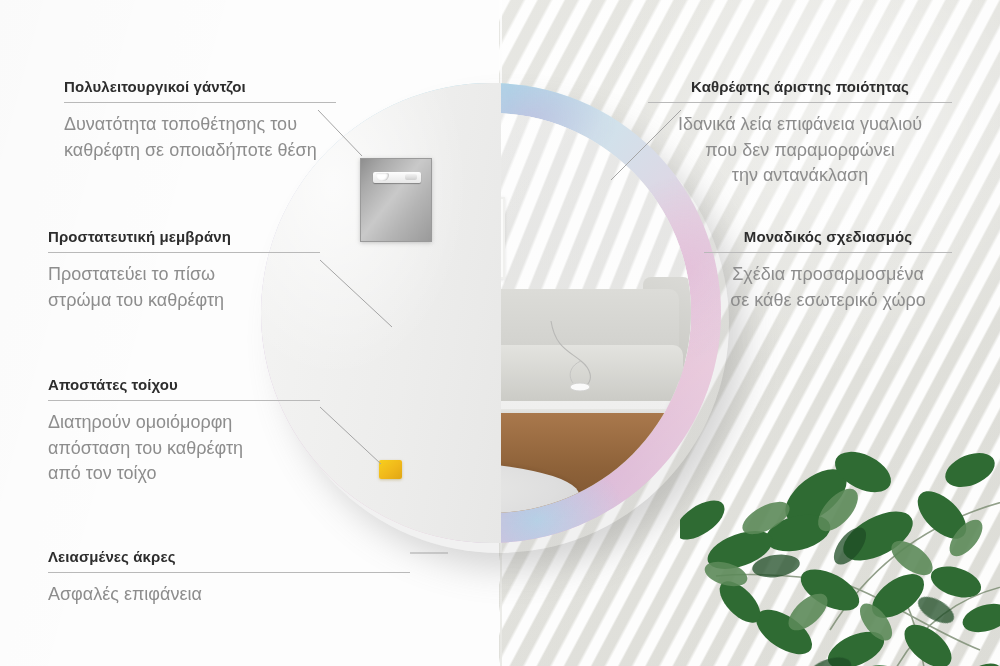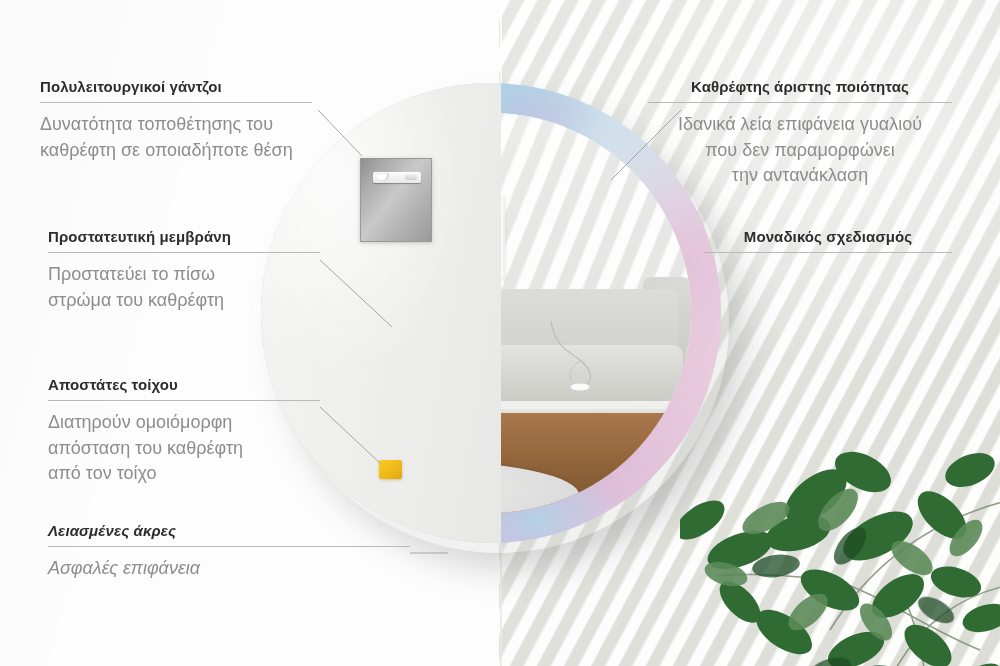--- a/index.html
+++ b/index.html
@@ -198,24 +198,24 @@
     white-space:nowrap;
   }
   .callout .rule {
     height:1px; background:#b9b9b9; margin-top:7px; margin-bottom:9px;
   }
   .callout .desc {
     font-size:18px; color:#8d8d8d; line-height:1.42; white-space:pre-line;
   }
   .callout.right { text-align:center; }
 
-  .c1 { left:40px; top:78px;  width:272px; }
+  .c1 { left:64px; top:78px;  width:272px; }
   .c2 { left:48px; top:228px; width:272px; }
   .c3 { left:48px; top:376px; width:272px; }
-  .c4 { left:48px; top:522px; width:362px;font-style:italic; }
+  .c4 { left:48px; top:548px; width:362px; }
 
   .c5 { left:648px; top:78px;  width:304px; }
   .c6 { left:704px; top:228px; width:248px; }
 
   
   #links { position:absolute; left:0; top:0; width:1000px; height:666px; }
 
   
   .foliage { position:absolute; right:-10px; bottom:-14px; width:330px; height:330px; }
   .foliage svg { width:100%; height:100%; display:block; }
@@ -318,20 +318,22 @@
     <div class="ttl">Καθρέφτης άριστης ποιότητας</div>
     <div class="rule"></div>
     <div class="desc">Ιδανικά λεία επιφάνεια γυαλιού
 που δεν παραμορφώνει
 την αντανάκλαση</div>
   </div>
 
   <div class="callout c6 right">
     <div class="ttl">Μοναδικός σχεδιασμός</div>
     <div class="rule"></div>
+    <div class="desc">Σχέδια προσαρμοσμένα
+σε κάθε εσωτερικό χώρο</div>
   </div>
 
   <div class="foliage">
     <svg viewBox="0 0 330 330" aria-hidden="true">
       <g stroke="#7f8f76" stroke-width="1.6" fill="none" opacity=".85">
         <path d="M330 150 C250 170 190 215 150 280"></path>
         <path d="M300 300 C250 280 210 250 160 232"></path>
         <path d="M330 235 C280 245 240 275 215 320"></path>
         <path d="M246 330 C240 290 232 258 215 232"></path>
         <path d="M160 232 C120 226 80 222 36 226"></path>

